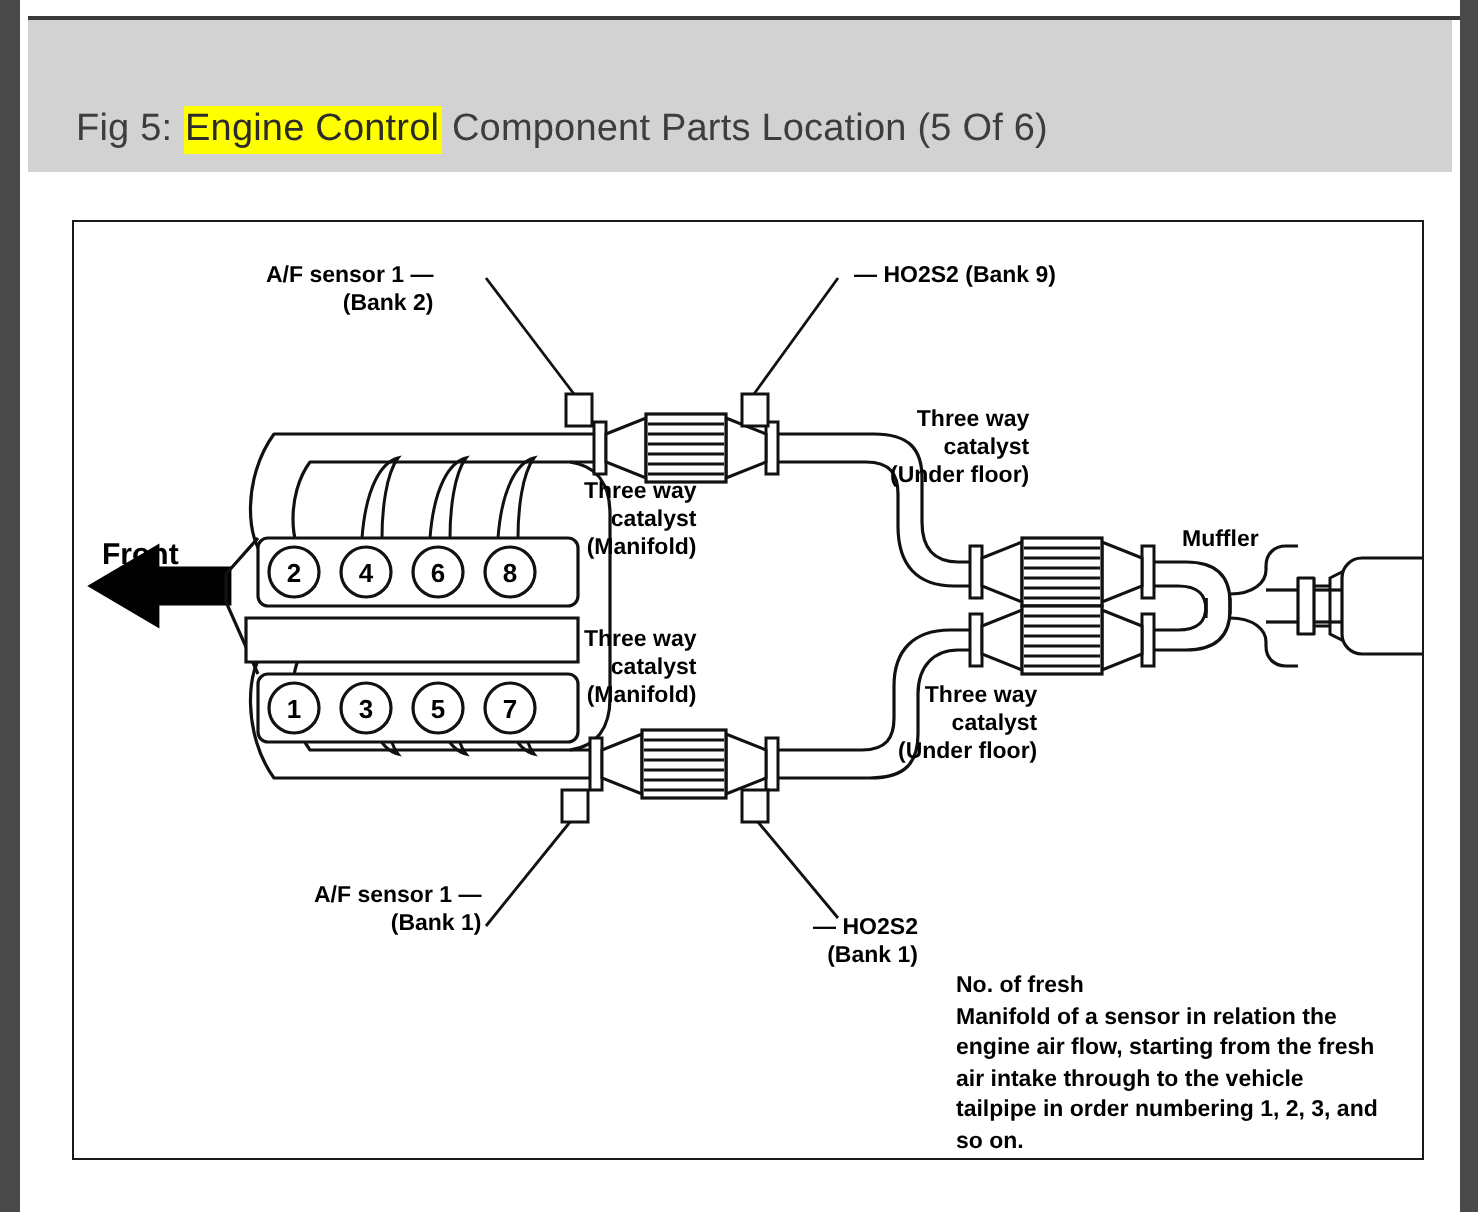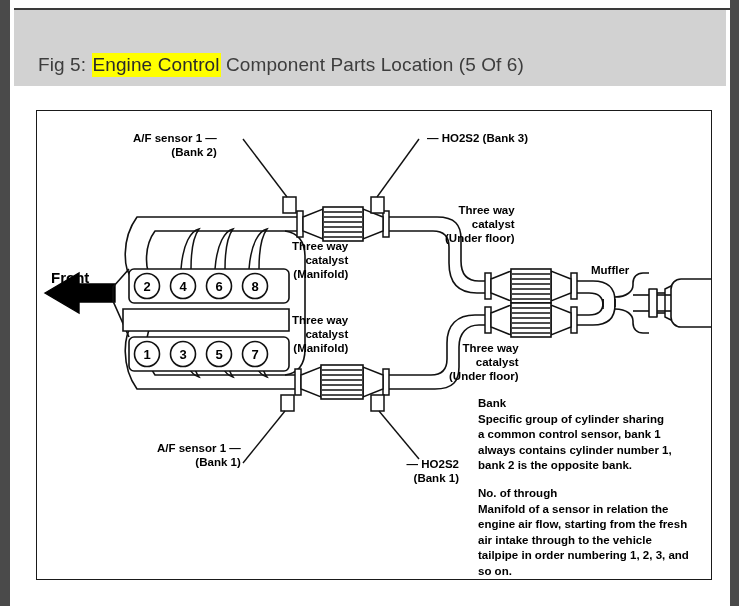--- a/index.html
+++ b/index.html
@@ -352,21 +352,21 @@
 
         <rect x="634" y="168" width="56" height="48" rx="10" ry="10" fill="#ffffff"></rect>
 
         <path d="M 690 182 L 716 182 L 716 200 L 690 200" fill="#ffffff"></path>
       </g>
     </svg>
 
     <div class="lbl" style="left:96px; top:20px;"><span>A/F sensor 1</span> —
 <span>(Bank 2)</span></div>
 
-    <div class="lbl" style="left:390px; top:20px;">— <span>HO2S2 (Bank 3)</span></div>
+    <div class="lbl" style="left:390px; top:20px;">— <span>HO2S2 (Bank 9)</span></div>
 
     <div class="lbl" style="left:255px; top:128px;"><span>Three way</span>
 <span>catalyst</span>
 <span>(Manifold)</span></div>
 
     <div class="lbl" style="left:408px; top:92px;"><span>Three way</span>
 <span>catalyst</span>
 <span>(Under floor)</span></div>
 
     <div class="lbl" style="left:255px; top:202px;"><span>Three way</span>
@@ -380,27 +380,22 @@
     <div class="lbl" style="left:534px; top:152px;padding-left:20px;">Muffler</div>
 
     <div class="lbl" style="left:120px; top:330px;"><span>A/F sensor 1</span> —
 <span>(Bank 1)</span></div>
 
     <div class="lbl" style="left:367px; top:330px;margin-top:16px;">— <span>HO2S2</span>
    <span>(Bank 1)</span></div>
 
     <div class="lbl" style="left:14px; top:160px; font-size:15px;">Front</div>
 
-    <div class="note" style="left:441px; top:285px;"><span>Bank</span>
-<span>Specific group of cylinder sharing</span>
-<span>a common control sensor, bank 1</span>
-<span>always contains cylinder number 1,</span>
-<span>bank 2 is the opposite bank.</span></div>
-
-    <div class="note" style="left:441px; top:375px;"><span>No. of through</span>
+
+    <div class="note" style="left:441px; top:375px;"><span>No. of fresh</span>
 <span>Manifold of a sensor in relation the</span>
 <span>engine air flow, starting from the fresh</span>
 <span>air intake through to the vehicle</span>
 <span>tailpipe in order numbering 1, 2, 3, and</span>
 <span>so on.</span></div>
 
   </div>
 
   <div class="edge-bottom"></div>
 </div>

